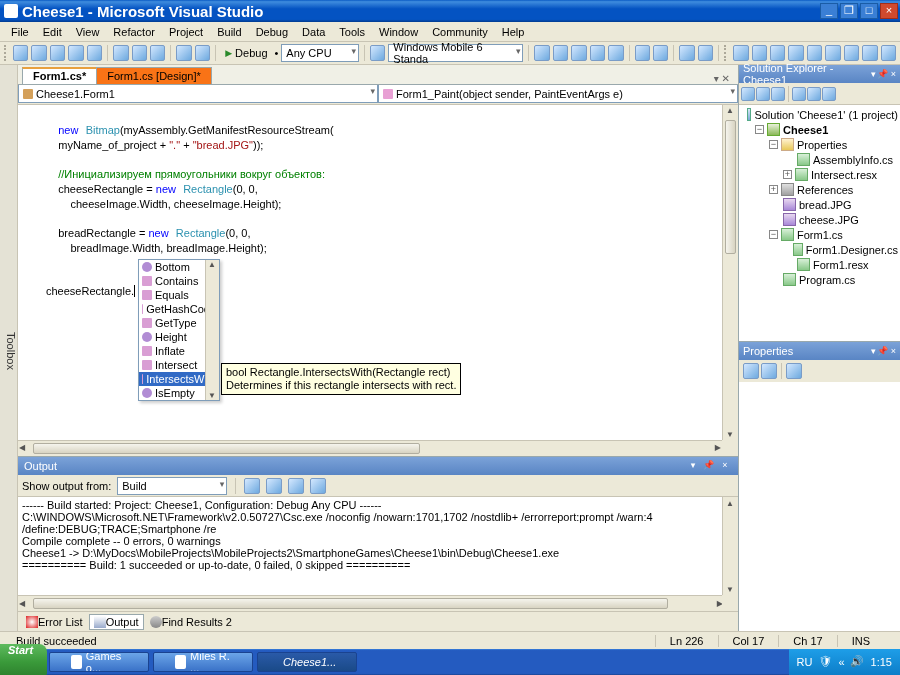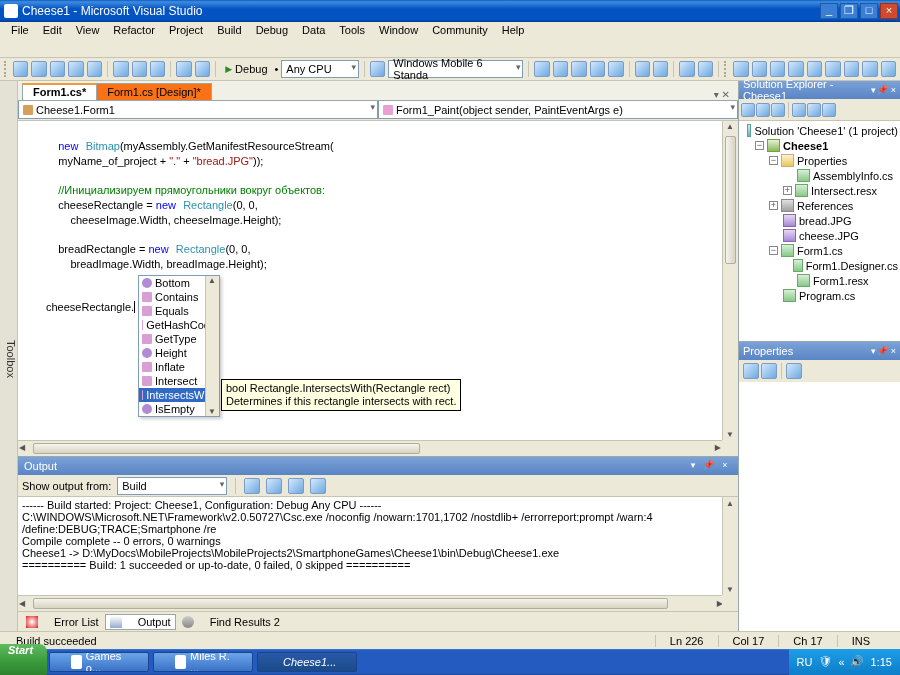--- a/index.html
+++ b/index.html
@@ -1,27 +1,27 @@
 <!DOCTYPE html>
 <html><head>
 <meta charset="utf-8">
 <style>
 * { box-sizing: border-box; margin: 0; padding: 0; font-family: Tahoma, sans-serif; font-size: 11px; }
 body { width: 900px; height: 675px; background: #ece9d8; overflow: hidden; display: flex; flex-direction: column; }
 
 
 .titlebar { height: 22px; background: linear-gradient(to bottom, #0a5bc4, #3f8cde 8%, #0453c2 40%, #0453c2 88%, #003a8f); color: #fff; display: flex; align-items: center; padding: 0 2px 0 4px; }
 .titlebar .icon { width: 14px; height: 14px; margin-right: 4px; background: #fff; border-radius: 2px; display:inline-block; }
-.titlebar .title { flex: 1; font-weight: normal; font-size: 12px; }
+.titlebar .title { flex: 1; font-weight: bold; font-size: 15px; }
 .titlebar .btns { display: flex; gap: 2px; }
 .titlebar .btn { width: 18px; height: 16px; background: #3a7fd5; border: 1px solid #1a5ca6; color: #fff; text-align: center; line-height: 13px; font-size: 11px; font-family: Arial; cursor: default;}
 .titlebar .btn.close { background: #d04a2e; border-color: #a02e1a; }
 
 
-.menubar { height: 36px; background: #ece9d8; display: flex; padding: 0 4px; border-bottom: 1px solid #c8c4b4; }
+.menubar { height: 20px; background: #ece9d8; display: flex; align-items: center; padding: 0 4px; border-bottom: 1px solid #c8c4b4; }
 .menubar span { padding: 2px 7px; cursor: default; }
 
 
 .toolbars { background: #ece9d8; border-bottom: 1px solid #c8c4b4; }
 .toolbar-row { height: 22px; display: flex; align-items: center; padding: 0 4px; gap: 3px; }
 .tb-grip { width: 4px; height: 16px; border-left: 2px dotted #aca899; margin-right: 2px; }
 .tb-ico { width: 16px; height: 16px; display: inline-block; background: linear-gradient(135deg,#d4e8ff,#6da9df); border: 1px solid #7a9cc7; border-radius: 2px; }
 .tb-sep { width: 1px; height: 16px; background: #c8c4b4; margin: 0 2px; }
 .tb-combo { height: 18px; border: 1px solid #7f9db9; background: #fff; padding: 0 14px 0 4px; position: relative; display: inline-flex; align-items:center; font-size:11px;}
 .tb-combo::after { content: "▾"; position: absolute; right: 2px; top: 1px; color:#666; font-size:9px;}
@@ -79,21 +79,21 @@
 .output-title { height: 18px; background: linear-gradient(#7ba2d8,#5985c4); color: #fff; padding: 2px 6px; display:flex; align-items:center;}
 .output-title .r { margin-left:auto; display:flex; gap:2px;}
 .output-title .r .b {width:14px;height:12px;text-align:center;font-size:9px;}
 .output-toolbar { height: 22px; background: #ece9d8; display:flex; align-items:center; padding:0 4px; gap:6px; border-bottom:1px solid #c8c4b4;}
 .output-body { flex:1; background:#fff; padding:2px 4px; font-family:"Courier New",monospace; font-size:10px; line-height:12px; overflow:hidden; position:relative;}
 .output-body .v-scroll{top:0;bottom:14px;}
 .output-body .h-scroll{bottom:0;right:14px;}
 .output-body .h-scroll .thumb{width:90%;}
 .output-body .sb-corner{bottom:0;}
 .panel-tabs { height:20px; background:#ece9d8; display:flex; align-items:center; padding:0 4px; gap:2px; border-top:1px solid #c8c4b4;}
-.panel-tabs .pt { padding:1px 4px; display:flex; align-items:center; gap:16px; font-size:11px;}
+.panel-tabs .pt { padding:1px 4px; display:flex; align-items:center; gap:0; font-size:11px;}
 .panel-tabs .pt.a { background:#fff; border:1px solid #99a8ac;}
 .panel-tabs .pt .i {width:12px;height:12px;display:inline-block;}
 .panel-tabs .pt .i.err{background:radial-gradient(#fff,#d22);}
 .panel-tabs .pt .i.out{background:linear-gradient(#fff,#9ac);} 
 .panel-tabs .pt .i.find{background:linear-gradient(#ccc,#888);border-radius:50%;}
 
 
 .right { width: 162px; display: flex; flex-direction: column; border-left: 1px solid #99a8ac; background:#ece9d8;}
 .panel-head { height: 18px; background: linear-gradient(#7ba2d8,#5985c4); color:#fff; padding:2px 4px; display:flex; align-items:center; font-size:11px;}
 .panel-head .r{margin-left:auto;display:flex;gap:2px;}

